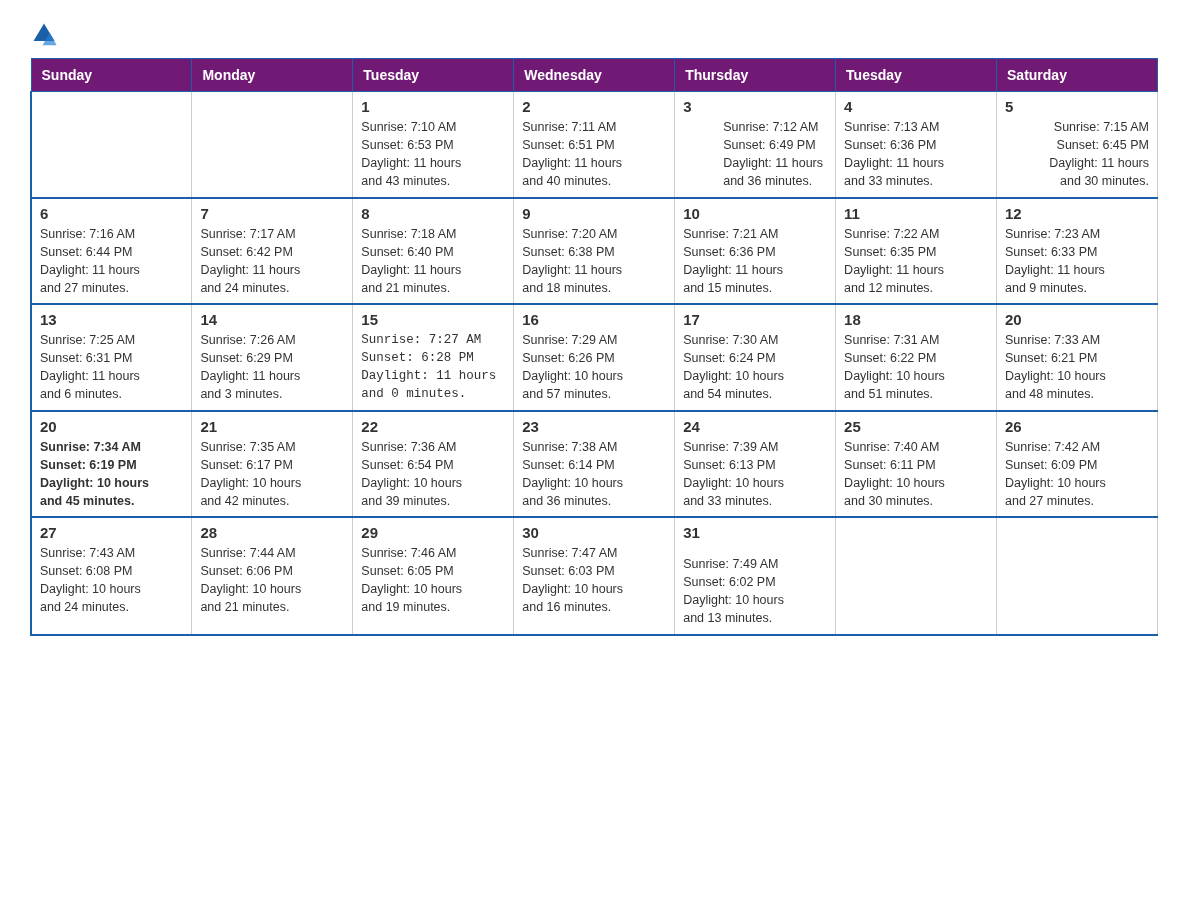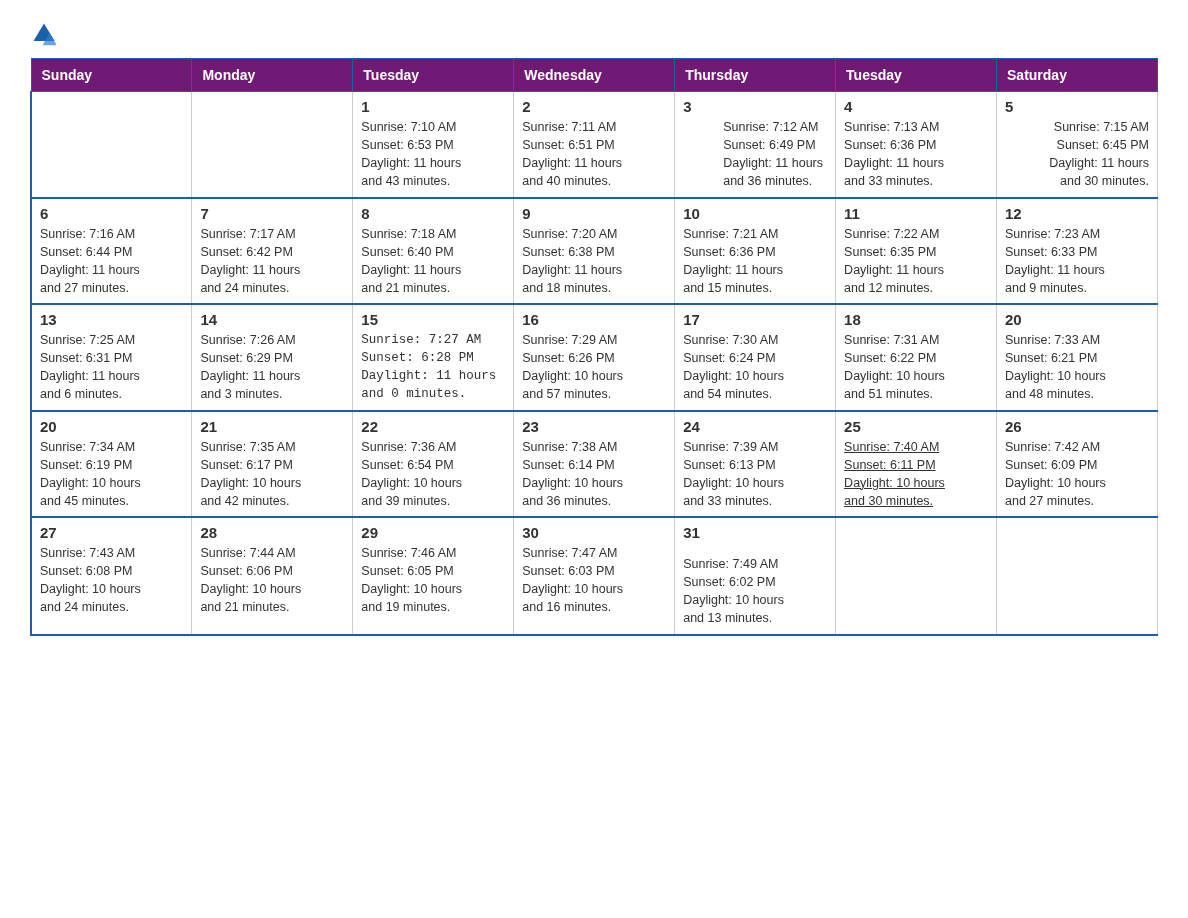--- a/index.html
+++ b/index.html
@@ -263,21 +263,21 @@
           <span class="day-number">20</span>
           <div class="day-info" style="white-space: pre-line;">Sunrise: 7:33 AM
 Sunset: 6:21 PM
 Daylight: 10 hours
 and 48 minutes.</div>
         </td>
       </tr>
       <tr>
         <td>
           <span class="day-number">20</span>
-          <div class="day-info" style="white-space: pre-line;">Sunrise: 7:34 AM
+          <div class="day-info" style="white-space: pre-line; font-weight: bold;">Sunrise: 7:34 AM
 Sunset: 6:19 PM
 Daylight: 10 hours
 and 45 minutes.</div>
         </td>
         <td>
           <span class="day-number">21</span>
           <div class="day-info" style="white-space: pre-line;">Sunrise: 7:35 AM
 Sunset: 6:17 PM
 Daylight: 10 hours
 and 42 minutes.</div>
@@ -298,21 +298,21 @@
         </td>
         <td>
           <span class="day-number">24</span>
           <div class="day-info" style="white-space: pre-line;">Sunrise: 7:39 AM
 Sunset: 6:13 PM
 Daylight: 10 hours
 and 33 minutes.</div>
         </td>
         <td>
           <span class="day-number">25</span>
-          <div class="day-info" style="white-space: pre-line; text-decoration: underline;">Sunrise: 7:40 AM
+          <div class="day-info" style="white-space: pre-line;">Sunrise: 7:40 AM
 Sunset: 6:11 PM
 Daylight: 10 hours
 and 30 minutes.</div>
         </td>
         <td>
           <span class="day-number">26</span>
           <div class="day-info" style="white-space: pre-line;">Sunrise: 7:42 AM
 Sunset: 6:09 PM
 Daylight: 10 hours
 and 27 minutes.</div>

